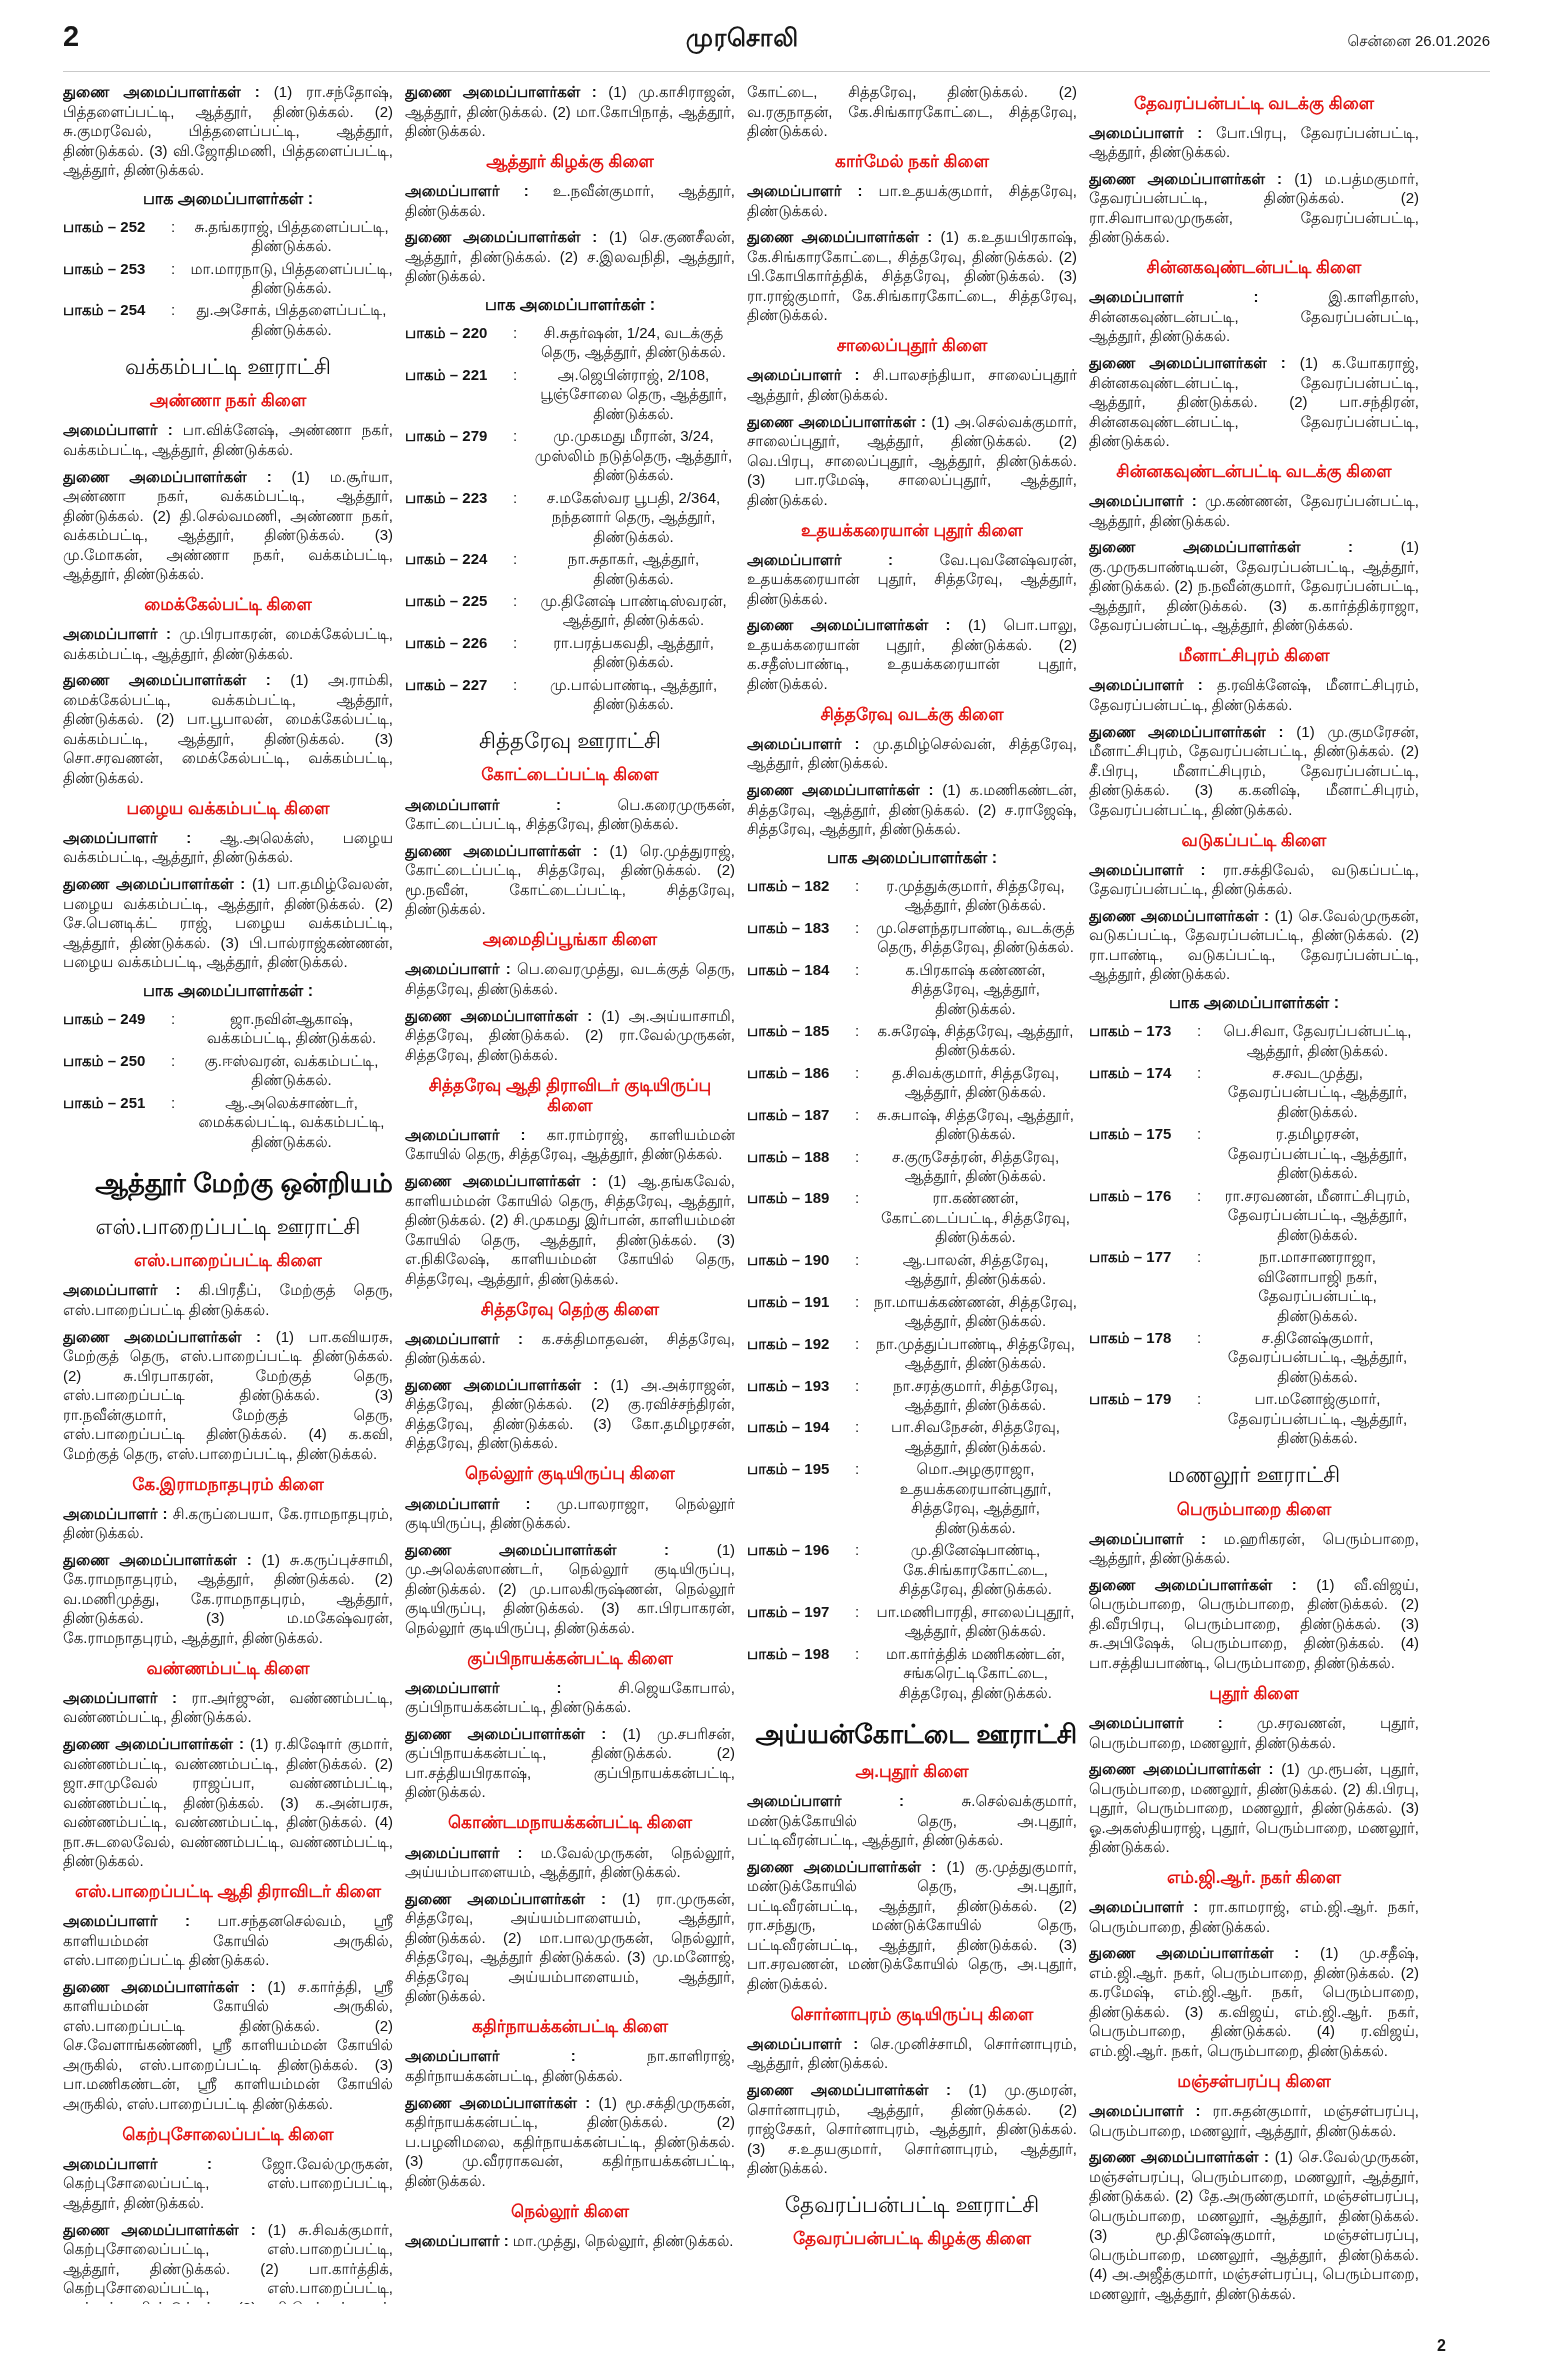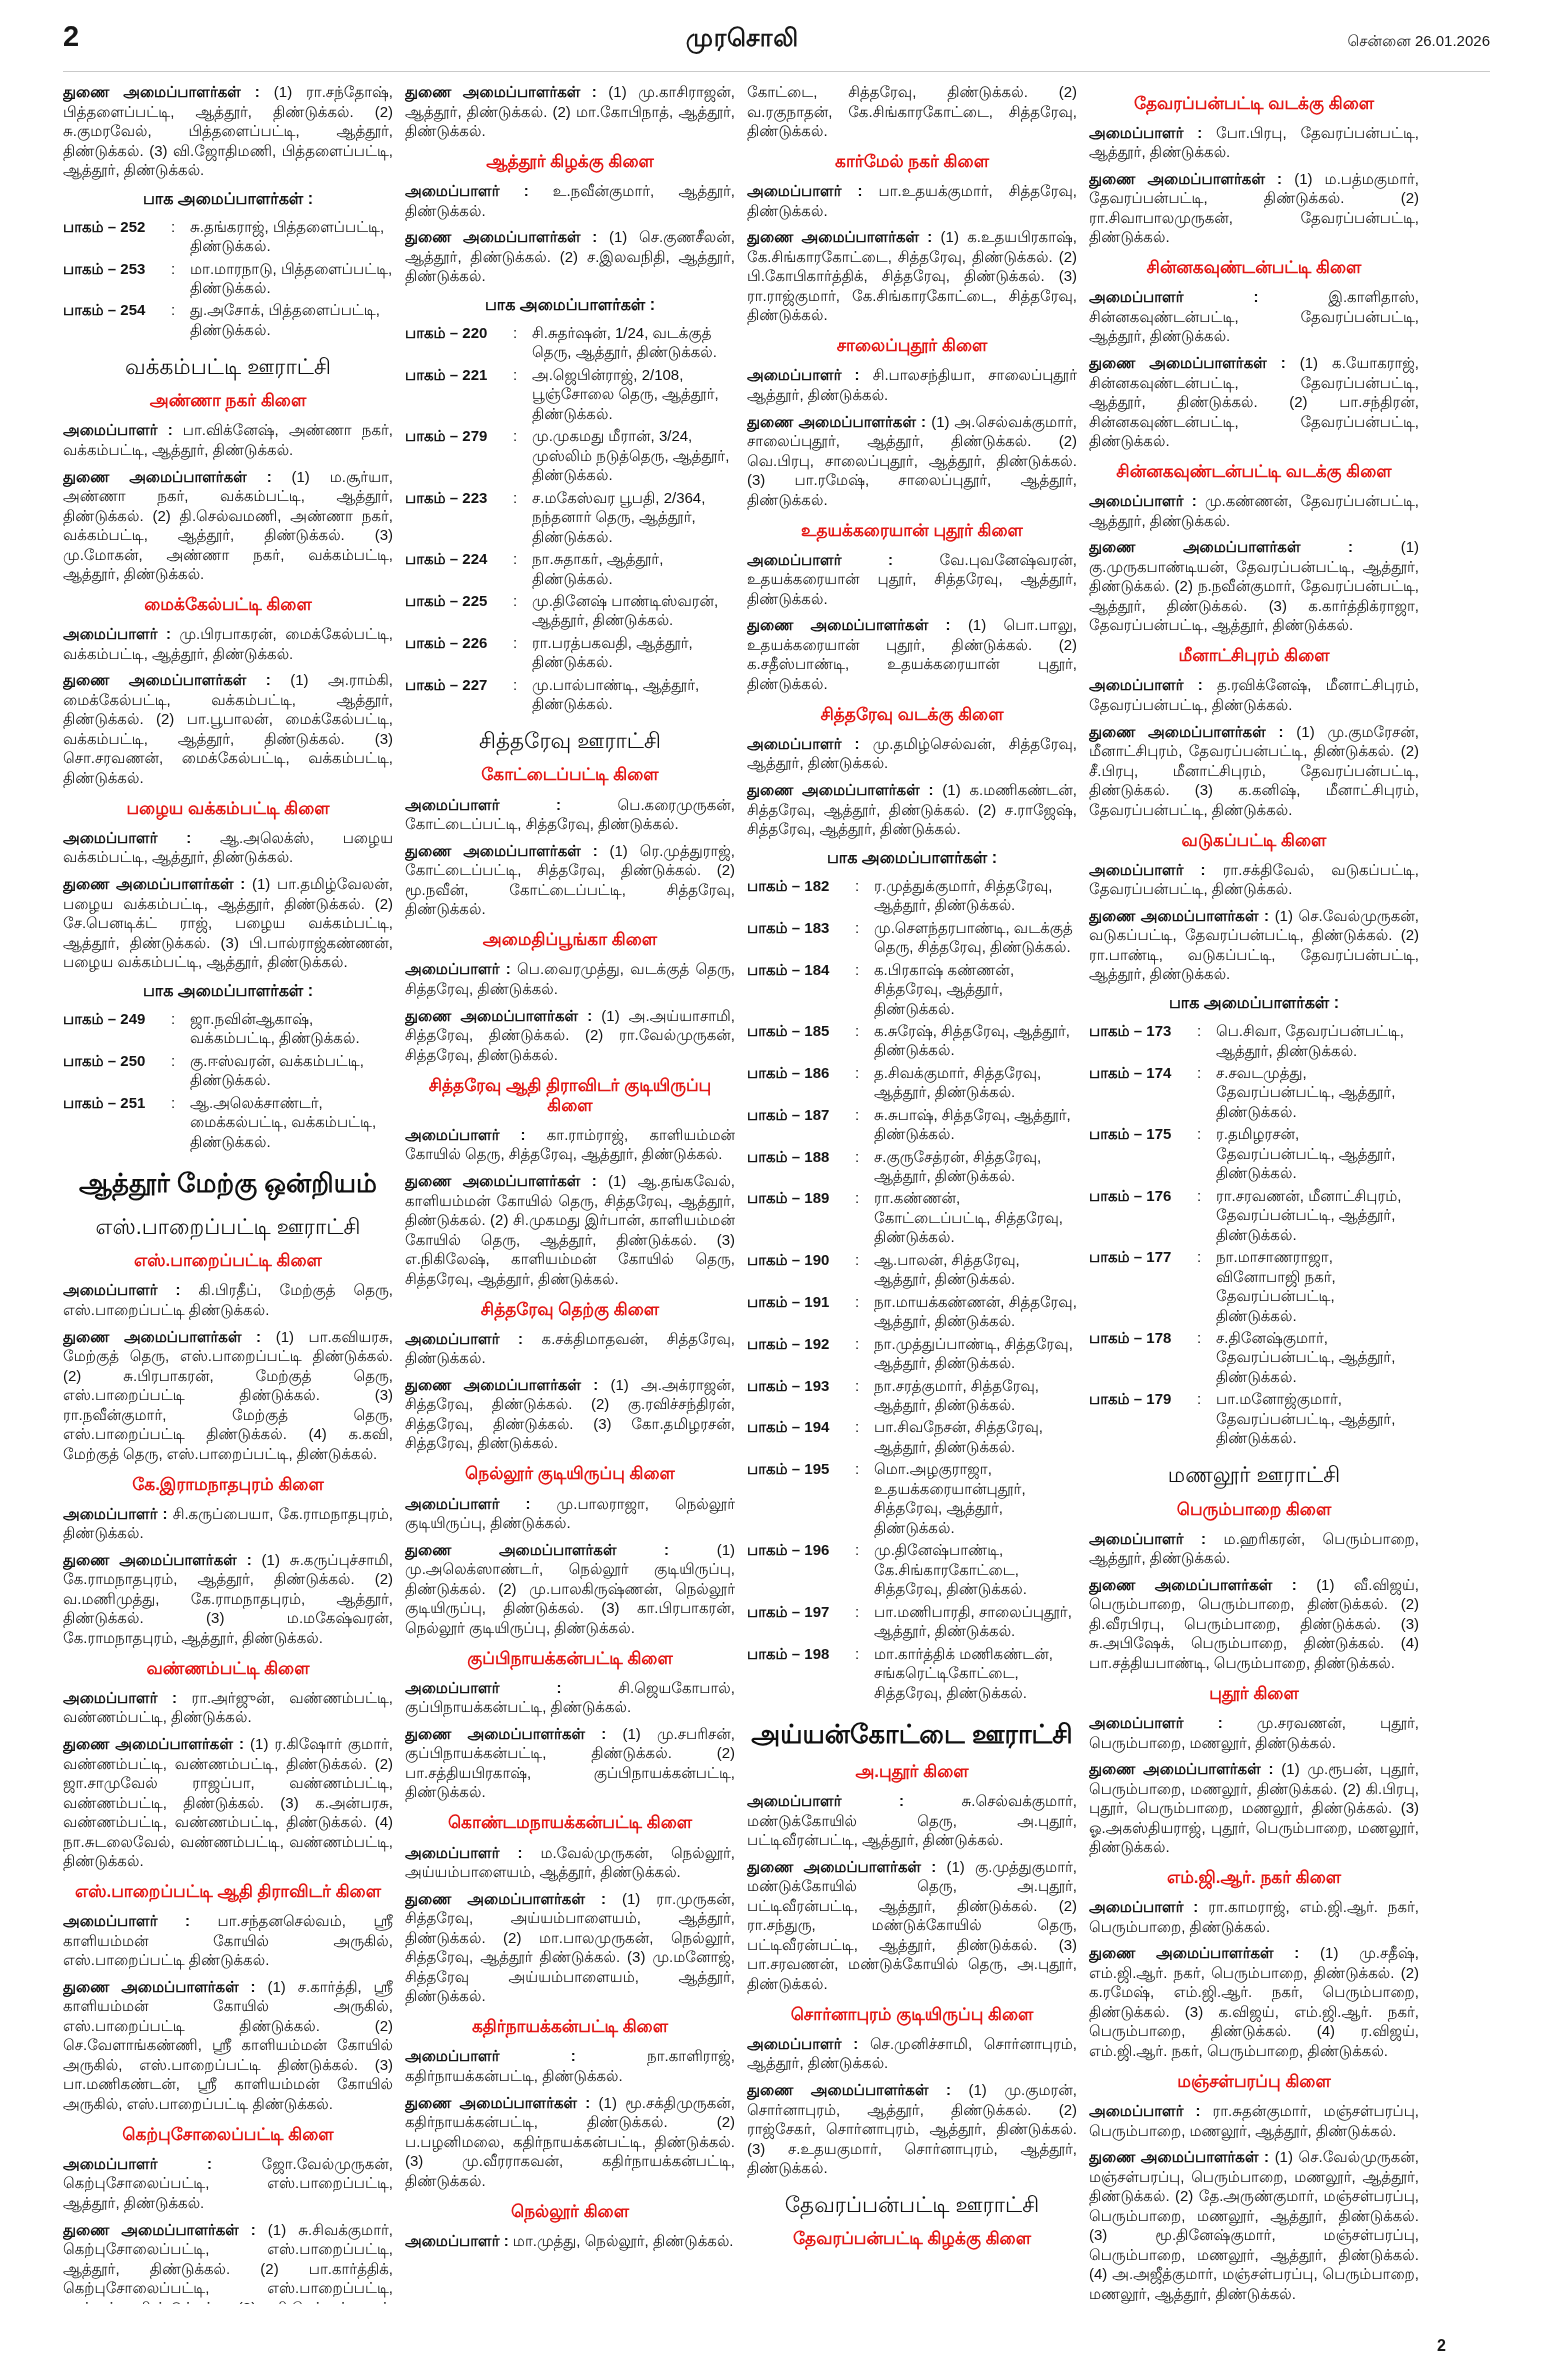--- a/index.html
+++ b/index.html
@@ -9,27 +9,27 @@
   .hdr .pno{font-size:29px;font-weight:bold;color:#181818;}
   .hdr .mast{font-size:24.5px;font-weight:bold;letter-spacing:0.7px;color:#181818;transform:translateX(29px);}
   .hdr .eddate{font-size:15px;font-weight:normal;color:#181818;}
   .cols{display:flex;gap:12px;height:2222px;overflow:hidden;}
   .col{width:330px;flex:0 0 330px;overflow:hidden;}
   .blk{margin:0 0 7.2px 0;}
   .para{font-size:15px;line-height:1.3;text-align:justify;}
   .para .lead{font-weight:bold;}
   .red-h{color:#e31613;font-weight:bold;font-size:17px;text-align:center;margin:11.5px 0 8.7px 0;line-height:1.2;}
   .sec-h{color:#101010;font-weight:normal;font-size:21.6px;text-align:center;margin:14.4px 0 8.7px 0;line-height:1.2;}
-  .uni-h{color:#101010;font-weight:bold;font-size:26px;text-align:center;margin:17.3px 0 10px 0;line-height:1.2;}
+  .uni-h{color:#101010;font-weight:bold;font-size:26px;text-align:right;margin:17.3px 0 10px 0;line-height:1.2;}
   .part-label{font-weight:bold;font-size:16px;text-align:center;margin:10px 0 7.2px 0;}
   .plist{font-size:15px;line-height:1.3;}
   .plist .row{display:flex;margin-bottom:2.9px;}
   .plist .no{font-weight:bold;white-space:nowrap;width:108px;flex:0 0 108px;}
   .plist .colon{width:19px;flex:0 0 19px;}
-  .plist .tx{flex:1;text-align:left;}
+  .plist .tx{flex:1;text-align:center;}
   .foot-pno{position:absolute;right:95px;bottom:21.6px;font-size:16px;font-weight:bold;color:#181818;}
 </style>
 </head>
 <body>
 
 <div class="page">
   <div class="hdr">
     <span class="pno">2</span>
     <span class="mast">முரசொலி</span>
     <span class="eddate">சென்னை  26.01.2026</span>

